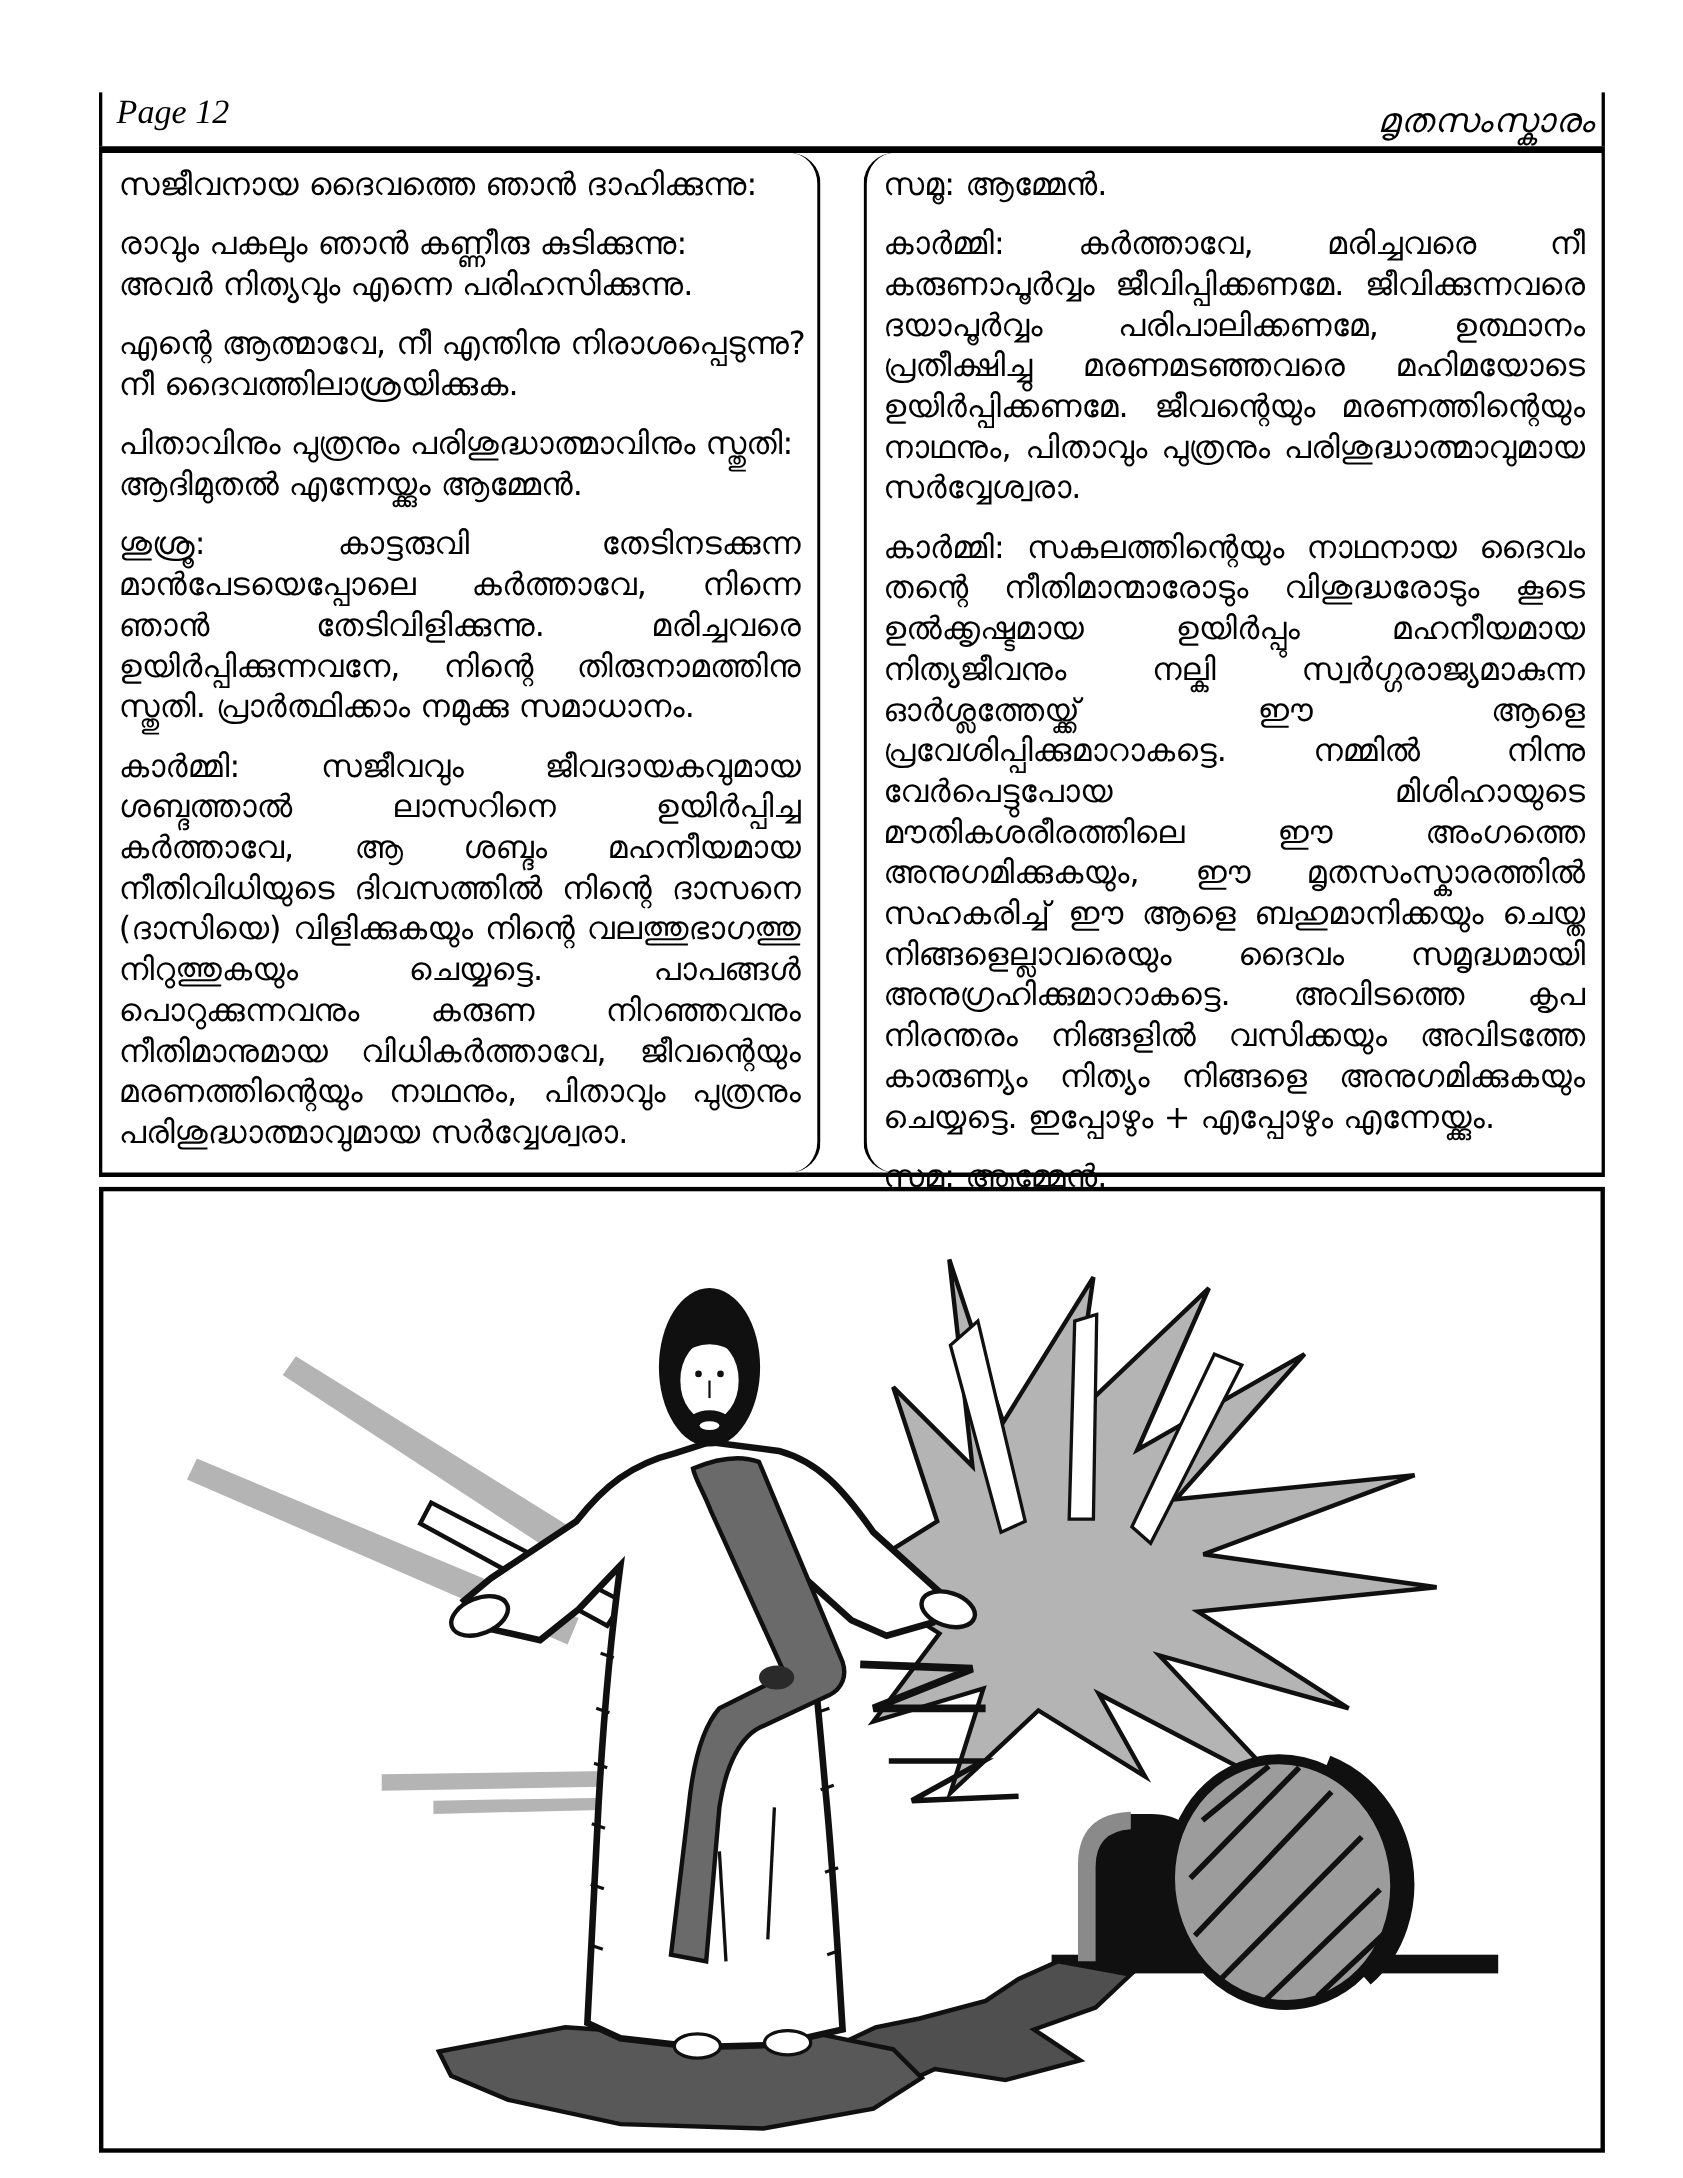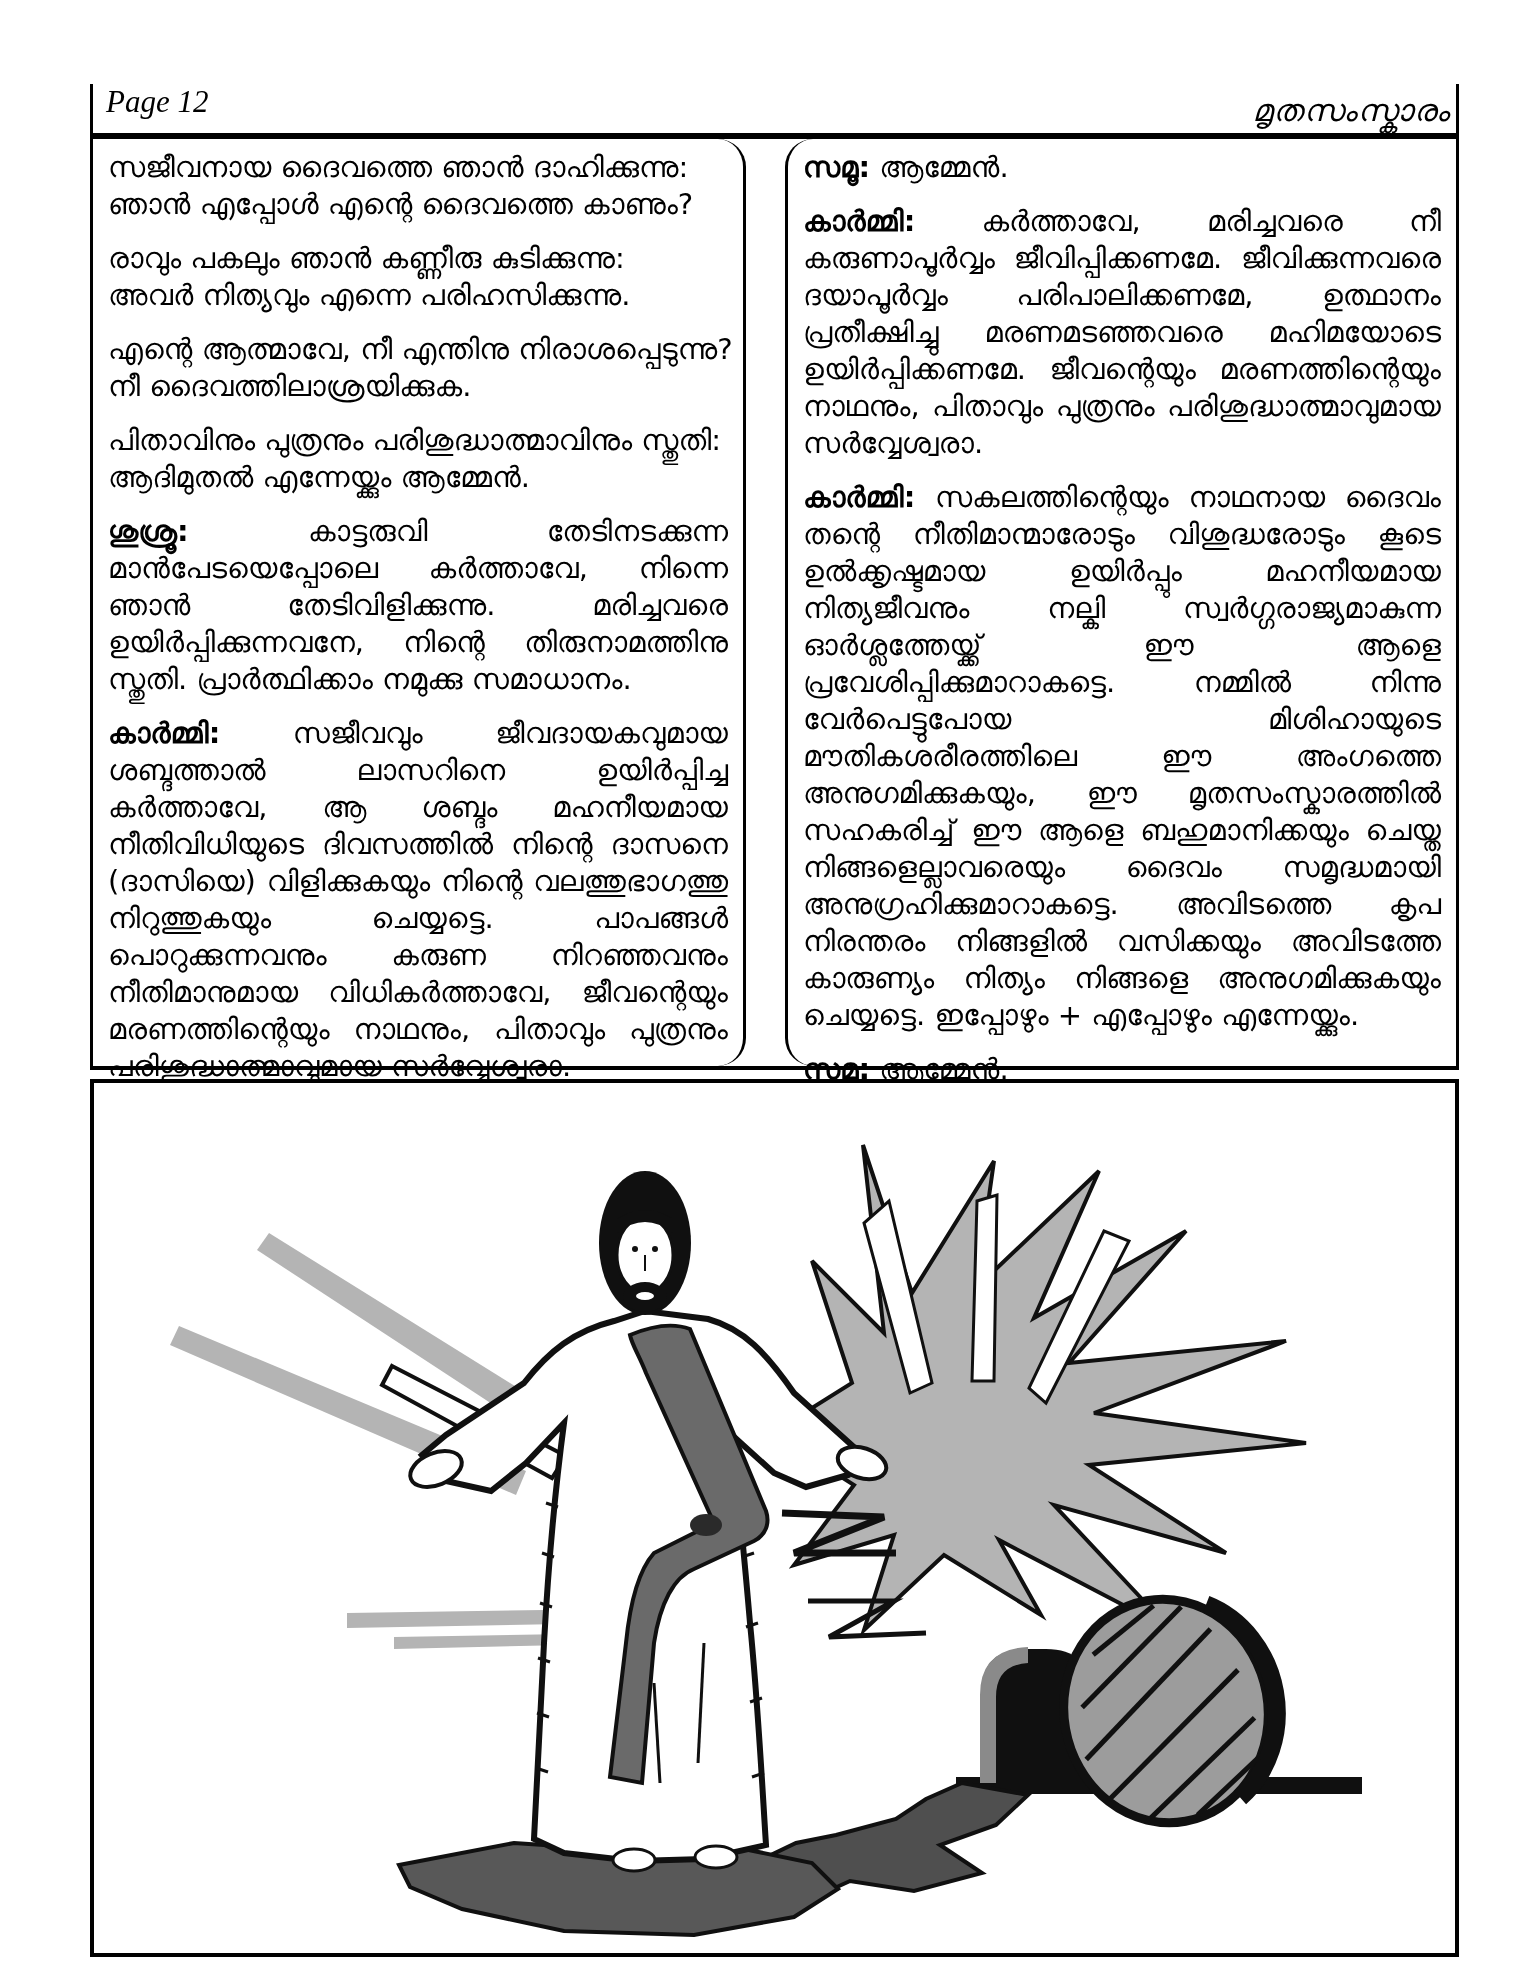--- a/index.html
+++ b/index.html
@@ -25,21 +25,21 @@
     position:absolute;left:90px;top:133px;width:1369px;height:937px;
     box-sizing:border-box;border:3px solid #000;border-top-width:6px;border-bottom-width:4px;
   }
   .col{position:absolute;top:0;bottom:0;box-sizing:border-box;padding:10px 15px;border-radius:28px;}
   .col-left{left:0;width:653px;border-right:3px solid #000;}
   .col-right{left:692px;right:0;border-left:3px solid #000;}
 
   .stanza{margin:0 0 17px 0;}
   .vline{font-size:29px;line-height:37px;white-space:nowrap;}
   .para{margin:0 0 17px 0;font-size:29px;line-height:37px;text-align:justify;}
-  .speaker{font-weight:bold;}
+  .speaker{font-weight:normal;}
   .rubric{
     margin:14px 0 0 72px;font-size:29px;line-height:40px;
     font-style:italic;text-align:justify;
   }
 
   
   .img-box{
     position:absolute;left:90px;top:1079px;width:1369px;height:878px;
     box-sizing:border-box;border:4px solid #000;background:#fff;
   }
@@ -53,21 +53,20 @@
   <div class="hdr-page-num">Page 12</div>
   <div class="hdr-title">മൃതസംസ്കാരം</div>
   <div class="rule-v left"></div>
   <div class="rule-v right"></div>
 
   <div class="main-box">
 
     <div class="col col-left">
       <div class="stanza">
         <div class="vline">സജീവനായ ദൈവത്തെ ഞാൻ ദാഹിക്കുന്നു:</div>
-        <div class="vline">ഞാൻ എപ്പോൾ എന്റെ ദൈവത്തെ കാണും?</div>
       </div>
       <div class="stanza">
         <div class="vline">രാവും പകലും ഞാൻ കണ്ണീരു കുടിക്കുന്നു:</div>
         <div class="vline">അവർ നിത്യവും എന്നെ പരിഹസിക്കുന്നു.</div>
       </div>
       <div class="stanza">
         <div class="vline">എന്റെ ആത്മാവേ, നീ എന്തിനു നിരാശപ്പെടുന്നു?</div>
         <div class="vline">നീ ദൈവത്തിലാശ്രയിക്കുക.</div>
       </div>
       <div class="stanza">

